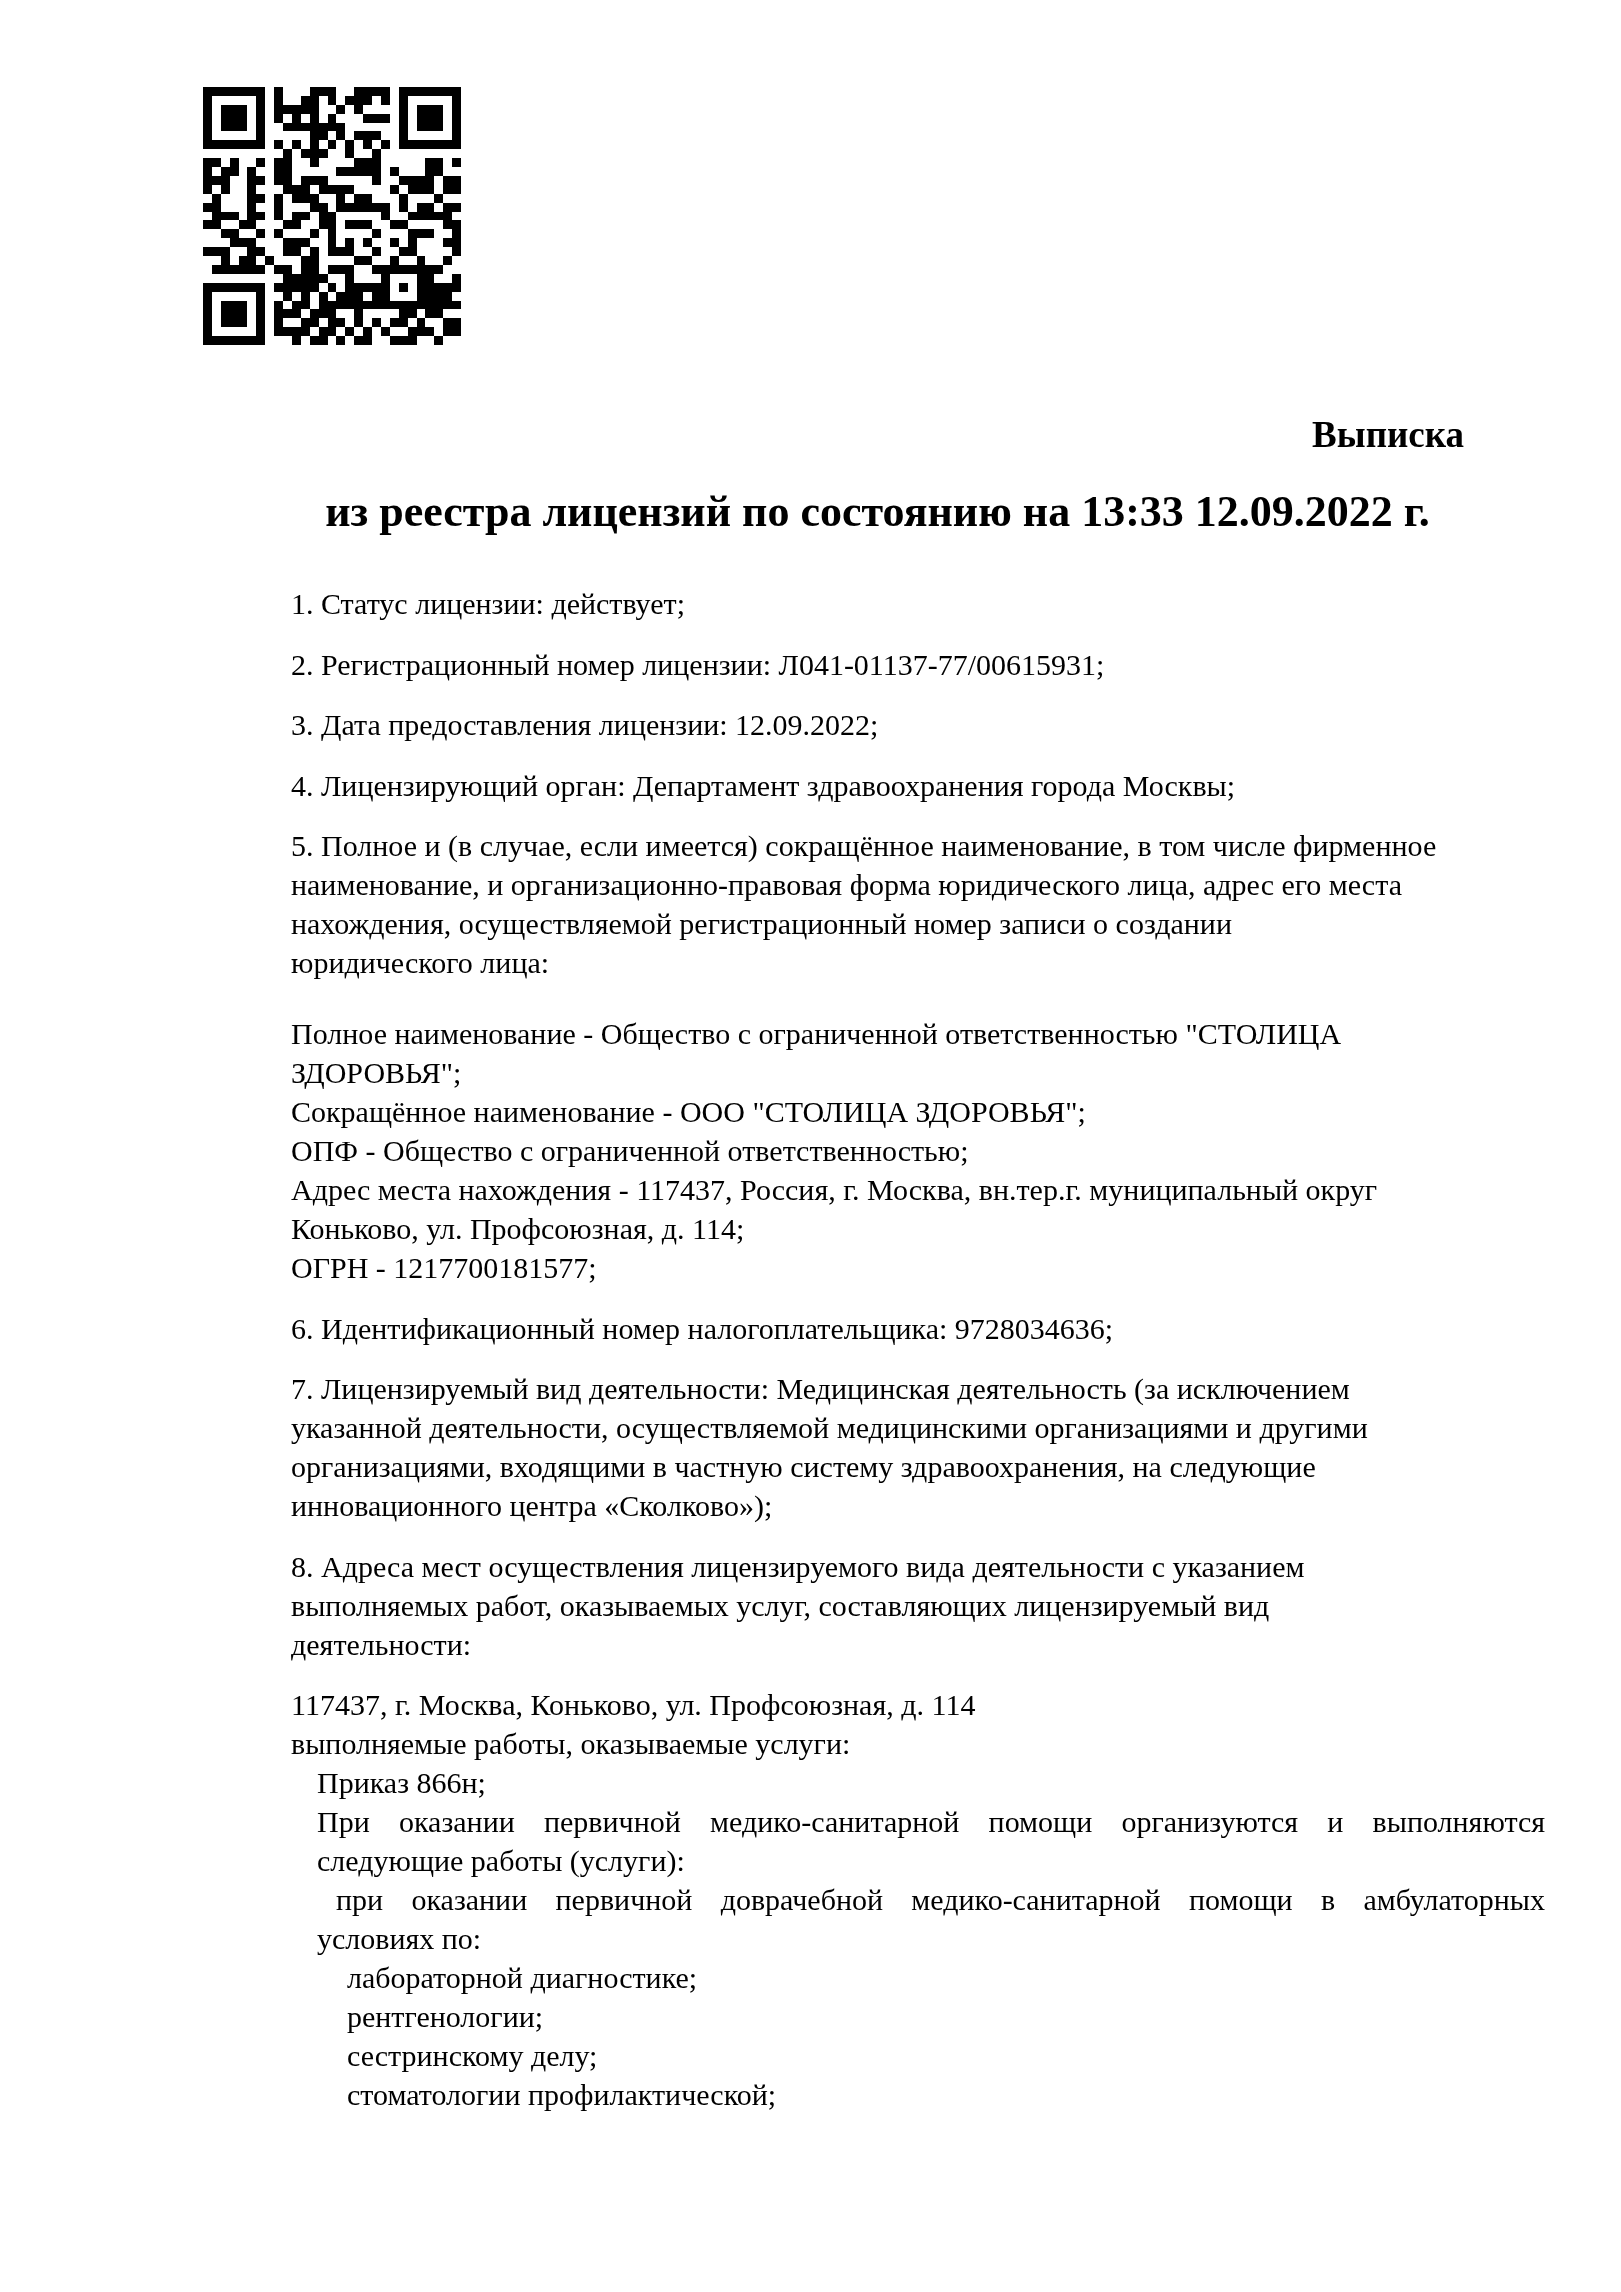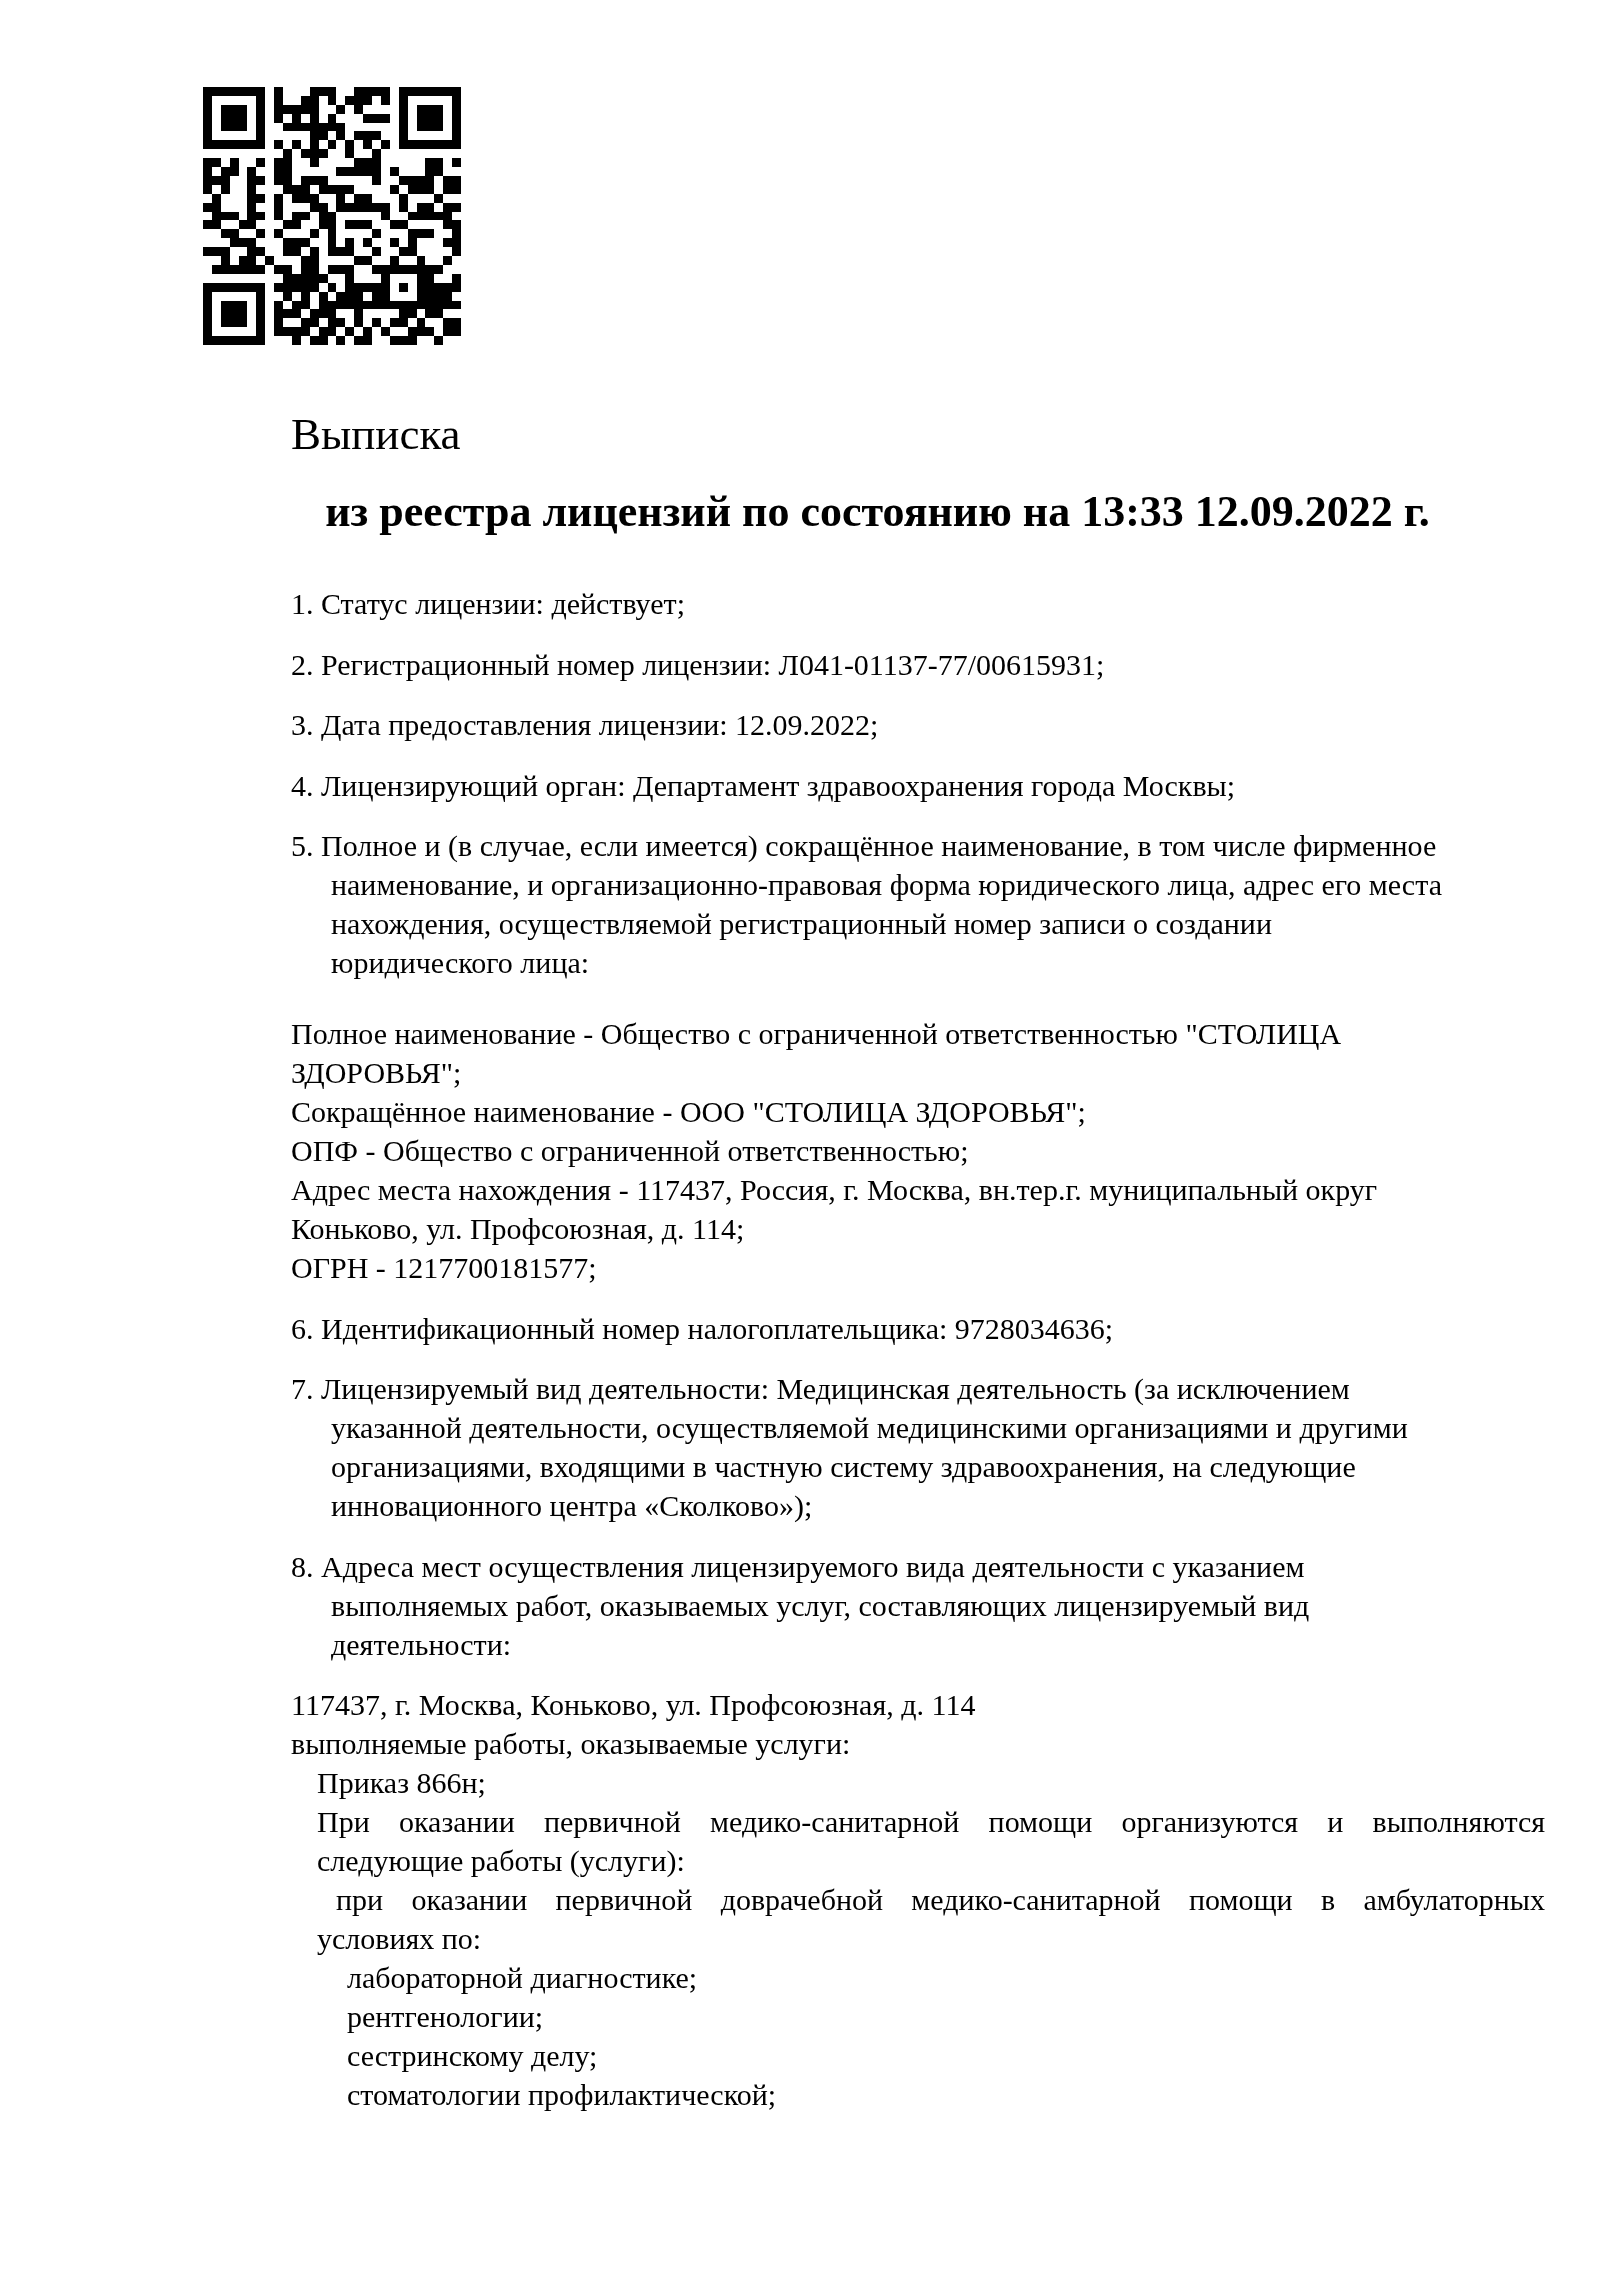--- a/index.html
+++ b/index.html
@@ -20,45 +20,45 @@
     height:258px;
   }
   .qr svg{width:100%;height:100%;display:block;shape-rendering:crispEdges;}
   .content{
     position:absolute;
     left:291px;
     top:412px;
     width:1254px;
   }
   .title{
-    font-weight:normal;
-    font-size:45px;
+    font-weight:bold;
+    font-size:37px;
     line-height:45px;
-    text-align:left;
+    text-align:right;
     padding-right:81px;
   }
   .subtitle{
     font-weight:bold;
     font-size:44px;
     line-height:45px;
     text-align:center;
     padding-right:81px;
     margin-top:32px;
   }
   #blocks{
     margin-top:50px;
     font-size:30px;
     line-height:39px;
   }
   .block{margin-top:21.5px;}
   .block.g-block{margin-top:32px;}
   #blocks .block:first-child{margin-top:0;}
   .line{white-space:nowrap;}
   .l0{margin-left:0;}
-  .lc{margin-left:40px;}
+  .lc{}
   .i1{margin-left:26px;}
   .i2{margin-left:45px;}
   .i3{margin-left:56px;}
   .just{white-space:normal;text-align:justify;text-align-last:justify;}
 </style>
 </head>
 <body>
 
 <div class="page">
   <div class="qr">

